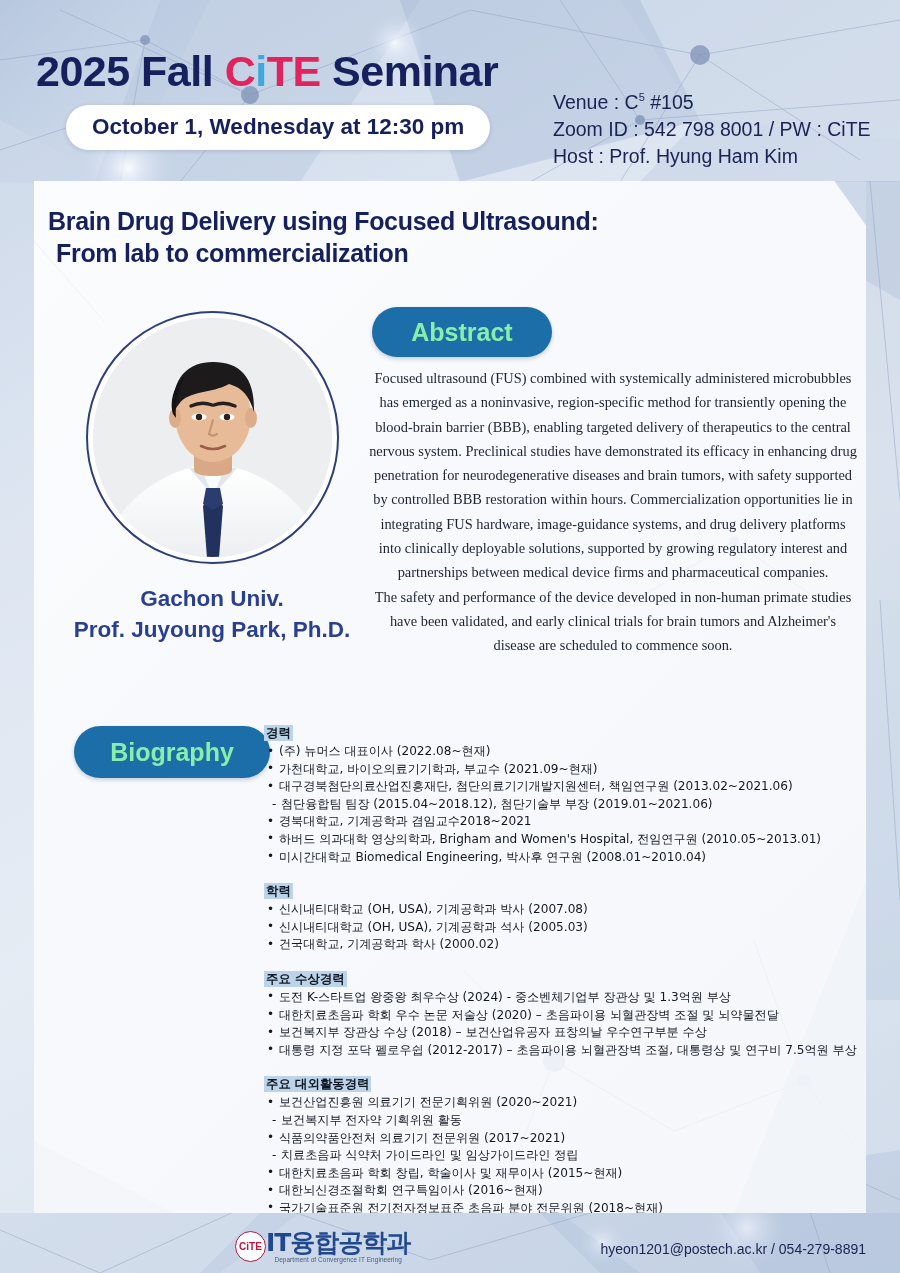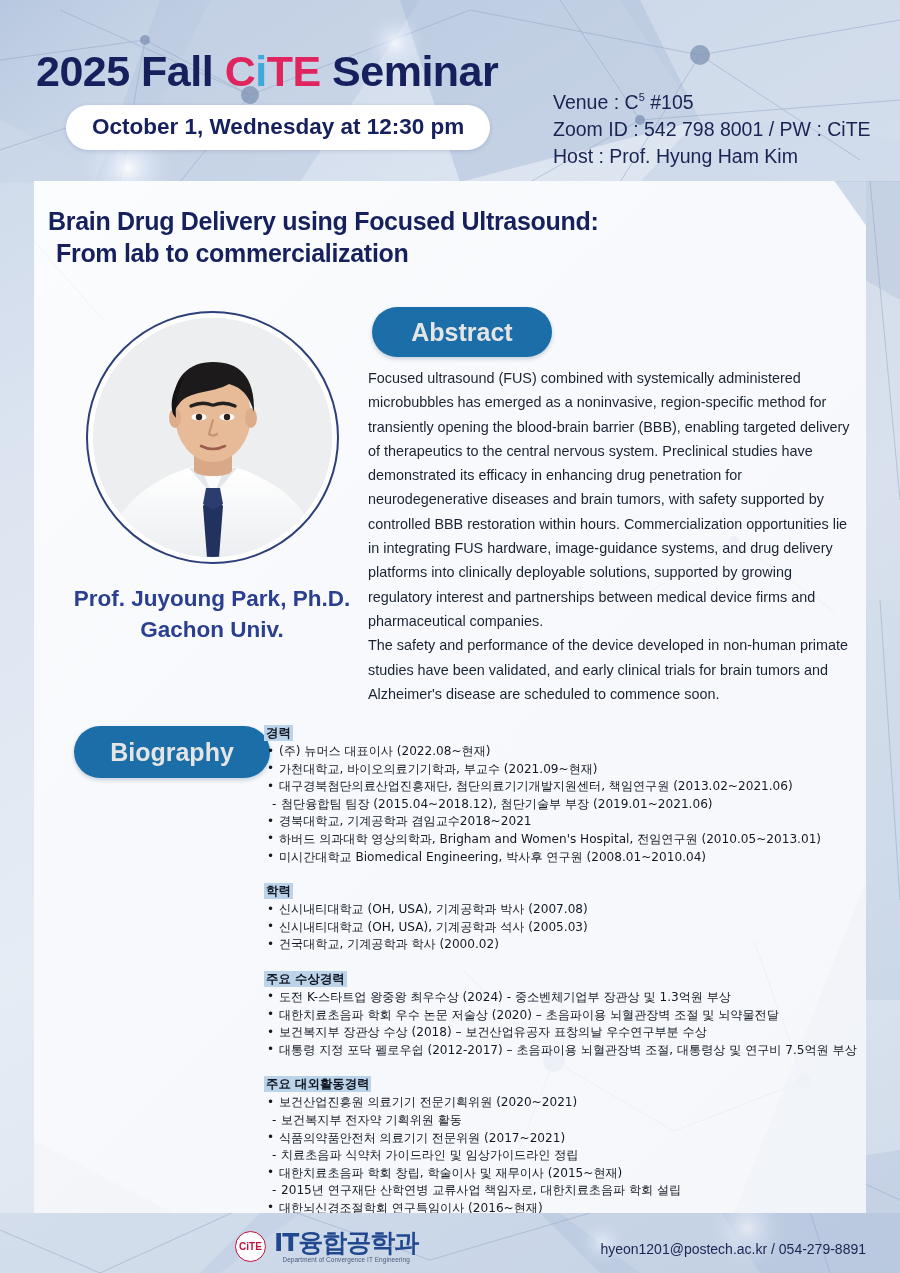--- a/index.html
+++ b/index.html
@@ -118,21 +118,21 @@
     font-size: 22.5px;
     font-weight: bold;
     line-height: 31px;
     color: #2a3f8f;
   }
 
   
   .pill {
     position: absolute;
     background: #1c6ea8;
-    color: #e5e5e5;
+    color: #86efac;
     border-radius: 30px;
     font-weight: bold;
     display: flex;
     align-items: center;
     justify-content: center;
     box-shadow: 0 2px 4px rgba(20,60,100,.22);
   }
   .pill-abstract {
     left: 338px; top: 126px;
     width: 180px; height: 50px;
@@ -144,21 +144,22 @@
     font-size: 25px;
   }
 
   .abstract-body {
     position: absolute;
     left: 334px; top: 185px;
     width: 490px;
     font-size: 14.4px;
     line-height: 24.3px;
     color: #1b2333;
-    font-family: Liberation Sans, sans-serif;
+    font-family: Liberation Serif, serif;
+    text-align: center;
   }
   .abstract-body p { margin: 0; }
 
   
   .bio {
     position: absolute;
     left: 230px; top: 541px;
     width: 596px;
     color: #121823;
     font-family: "DejaVu Sans", "Liberation Sans", sans-serif;
@@ -217,21 +218,21 @@
   }
   .postech-sub {
     font-size: 7.2px;
     font-style: italic;
     color: #9a9aa4;
     letter-spacing: 0.2px;
     margin-top: 1px;
     white-space: nowrap;
   }
 
-  .cite-logo { position: absolute; left: 235px; top: 1230px; display: flex; align-items: center; gap: 8px; }
+  .cite-logo { position: absolute; left: 235px; top: 1230px; display: flex; align-items: center; }
   .cite-seal {
     width: 31px; height: 31px;
     border-radius: 50%;
     border: 1.6px solid #c0133f;
     background: #ffffff;
     display: flex; align-items: center; justify-content: center;
     font-size: 10px; font-weight: bold; color: #c0133f;
     position: relative;
   }
   .cite-seal .sc { color: #c0133f; }
@@ -410,22 +411,22 @@
 
             <path d="M120,102 L116,116 q4,3 8,0" stroke="#c79571" stroke-width="2.2" fill="none" stroke-linecap="round"></path>
 
             <path d="M108,128 q12,6 24,0" stroke="#9c5d4d" stroke-width="2.6" fill="none" stroke-linecap="round"></path>
           </g>
         </svg>
       </div>
     </div>
 
     <div class="speaker-name">
+      <div>Gachon Univ.</div>
       <div>Prof. Juyoung Park, Ph.D.</div>
-      <div>Gachon Univ.</div>
     </div>
 
     <div class="pill pill-abstract">Abstract</div>
     <div class="abstract-body">
       <p>Focused ultrasound (FUS) combined with systemically administered microbubbles has emerged as a noninvasive, region-specific method for transiently opening the blood-brain barrier (BBB), enabling targeted delivery of therapeutics to the central nervous system. Preclinical studies have demonstrated its efficacy in enhancing drug penetration for neurodegenerative diseases and brain tumors, with safety supported by controlled BBB restoration within hours. Commercialization opportunities lie in integrating FUS hardware, image-guidance systems, and drug delivery platforms into clinically deployable solutions, supported by growing regulatory interest and partnerships between medical device firms and pharmaceutical companies.</p>
       <p>The safety and performance of the device developed in non-human primate studies have been validated, and early clinical trials for brain tumors and Alzheimer's disease are scheduled to commence soon.</p>
     </div>
 
     <div class="pill pill-bio">Biography</div>
     <div class="bio">
@@ -448,21 +449,20 @@
             <li class="bullet">대한치료초음파 학회 우수 논문 저술상 (2020) – 초음파이용 뇌혈관장벽 조절 및 뇌약물전달</li>
             <li class="bullet">보건복지부 장관상 수상 (2018) – 보건산업유공자 표창의날 우수연구부분 수상</li>
             <li class="bullet">대통령 지정 포닥 펠로우쉽 (2012-2017) – 초음파이용 뇌혈관장벽 조절, 대통령상 및 연구비 7.5억원 부상</li>
           </ul></div>
         <div class="bio-section"><div class="bio-heading">주요 대외활동경력</div><ul class="bio-list">
             <li class="bullet">보건산업진흥원 의료기기 전문기획위원 (2020~2021)</li>
             <li class="sub">보건복지부 전자약 기획위원 활동</li>
             <li class="bullet">식품의약품안전처 의료기기 전문위원 (2017~2021)</li>
             <li class="sub">치료초음파 식약처 가이드라인 및 임상가이드라인 정립</li>
             <li class="bullet">대한치료초음파 학회 창립, 학술이사 및 재무이사 (2015~현재)</li>
-            <li class="sub">2015년 연구재단 산학연병 교류사업 책임자로, 대한치료초음파 학회 설립</li>
             <li class="bullet">대한뇌신경조절학회 연구특임이사 (2016~현재)</li>
             <li class="bullet">국가기술표준원 전기전자정보표준 초음파 분야 전문위원 (2018~현재)</li>
           </ul></div>
       </div>
 
   </div>
 
   <div class="footer"></div>
 
   <div class="postech-logo">

